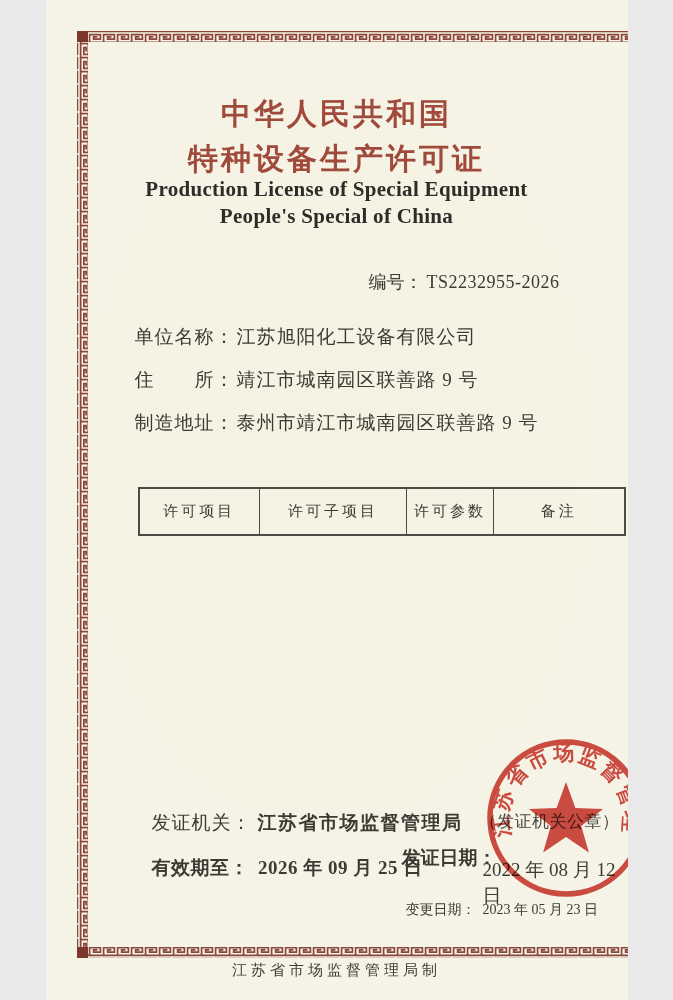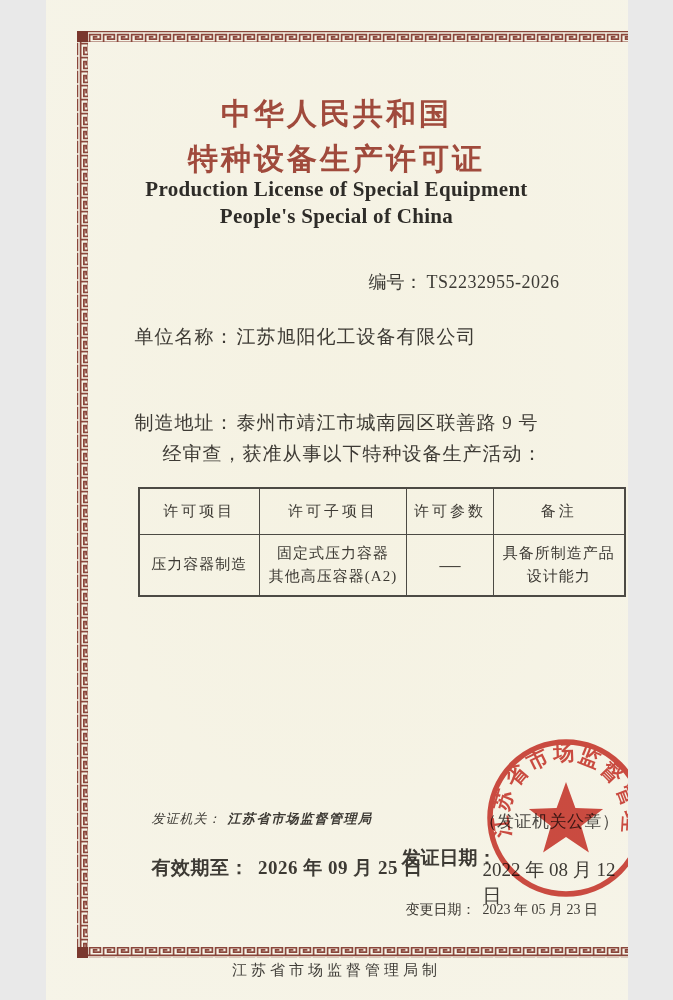--- a/index.html
+++ b/index.html
@@ -24,21 +24,21 @@
 
   table.license { position:absolute; left:92px; top:487px; border-collapse:collapse; border:2px solid #4c4a44; }
   .license th, .license td {
     border:1.5px solid #4c4a44; text-align:center; vertical-align:middle;
     color:#3d3a34; font-weight:normal; padding:0 4px;
   }
   .license th { font-size:15px; letter-spacing:3px; height:45px; }
   .license td { font-size:15px; letter-spacing:1px; height:60px; white-space:pre-line; line-height:1.55; }
   .license td.dash { font-size:21px; letter-spacing:0; }
 
-  .issuer { left:106px; top:810px; font-size:13px; letter-spacing:1px;font-style:italic; }
+  .issuer { left:106px; top:810px; font-size:19px; letter-spacing:1px; }
   .issuer .val { font-weight:bold; margin-left:6px; letter-spacing:1.5px; }
   .seal-note { left:434px; top:810px; font-size:17px; color:#4c4a45; letter-spacing:0.5px; }
   .valid { left:106px; top:855px; font-size:19px; letter-spacing:0.5px;font-weight:bold; }
   .valid .val { margin-left:9px; }
   .issue-label { left:356px; top:845px; font-size:19px;font-weight:bold; }
   .issue-value { left:437px; top:857px; font-size:19px; }
   .change { left:360px; top:901px; font-size:14px; }
   .change .val { margin-left:7px; }
 
   .footer {
@@ -79,47 +79,41 @@
   <div class="abs center en-title" style="top:177px">Production License of Special Equipment</div>
   <div class="abs center en-title" style="top:204px">People's Special of China</div>
 
   <div class="abs serial">
     <span>编号：</span><span class="val">TS2232955-2026</span>
   </div>
 
   <div class="abs field" style="top:324px">
     <span>单位名称：</span><span class="val">江苏旭阳化工设备有限公司</span>
   </div>
+  <div class="abs field" style="top:367px">
+    <span>住　　所：</span><span class="val">靖江市城南园区联善路 9 号</span>
+  </div>
   <div class="abs field" style="top:410px">
     <span>制造地址：</span><span class="val">泰州市靖江市城南园区联善路 9 号</span>
   </div>
 
-  <div class="abs statement">经审查，获准从事以下特种设备生产活动：</div>
 
   <table class="license">
     <colgroup>
       <col style="width:121px">
         <col style="width:147px">
         <col style="width:87px">
         <col style="width:131px">
     </colgroup>
     <tbody>
         <tr>
       <th>许可项目</th>
       <th>许可子项目</th>
       <th>许可参数</th>
       <th>备注</th>
-    </tr>
-    <tr>
-      <td>压力容器制造</td>
-      <td>固定式压力容器
-其他高压容器(A2)</td>
-      <td class="dash">—</td>
-      <td>具备所制造产品
-设计能力</td>
     </tr>
   </tbody>
     </table>
 
   <div class="abs issuer">
     <span>发证机关：</span><span class="val">江苏省市场监督管理局</span>
   </div>
   <div class="abs seal-note">（发证机关公章）</div>
 
   <div class="abs valid">

